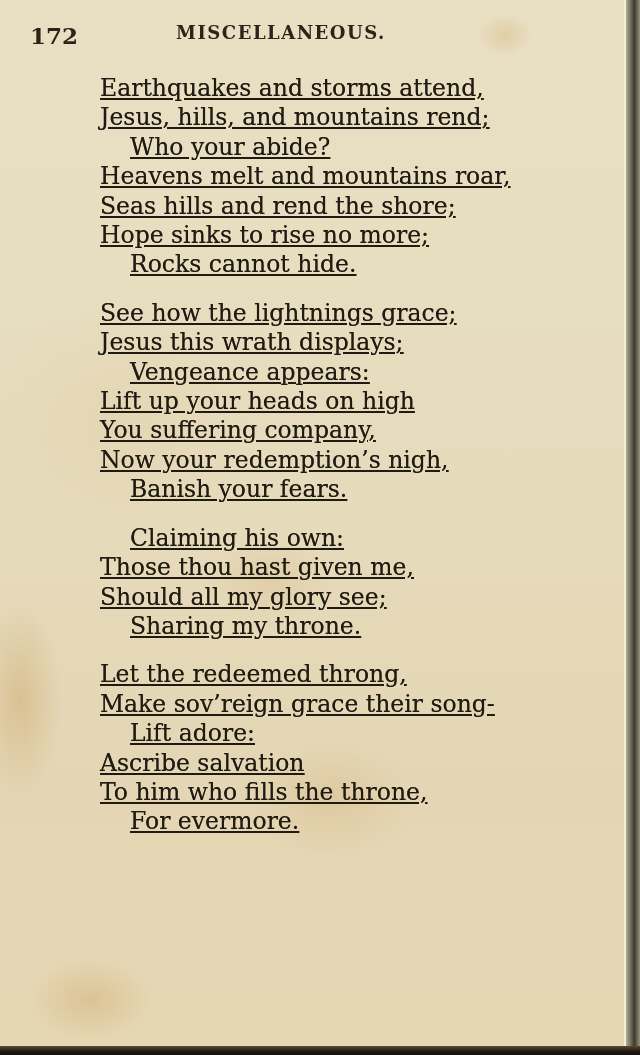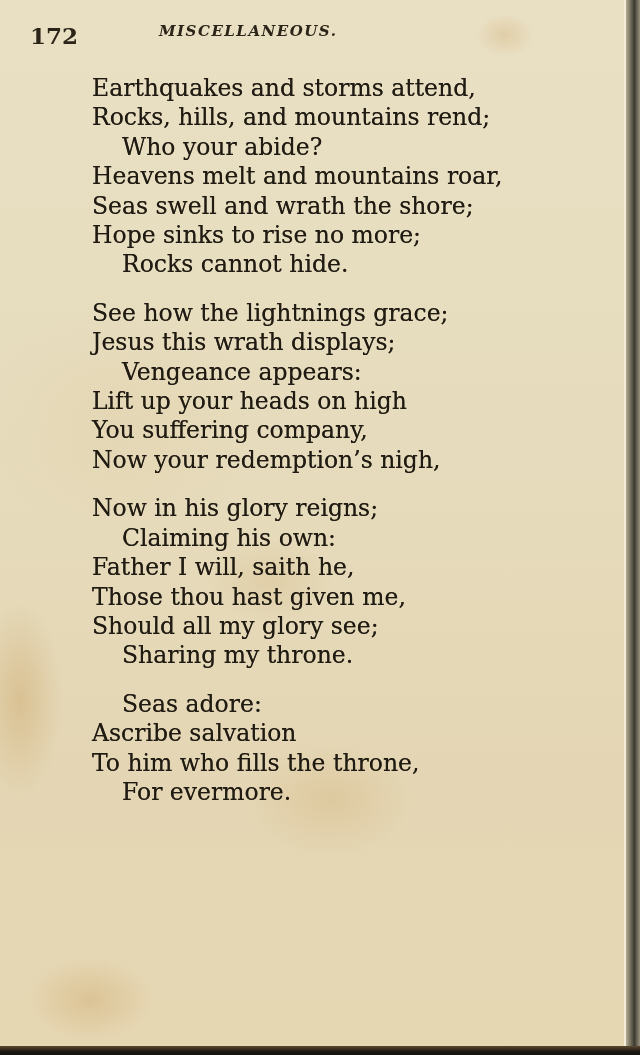--- a/index.html
+++ b/index.html
@@ -35,72 +35,73 @@
     .running-head {
       position: absolute; top: 18px; left: 30px; width: 560px; height: 36px;
       font-family: "DejaVu Serif", serif;
       color: #2b2418;
     }
     .page-number {
       position: absolute; left: 0; top: 4px;
       font-size: 23px; font-weight: bold; letter-spacing: 0px;
     }
     .page-title {
-      position: absolute; left: 129px; top: 4px;
-      font-size: 15px; font-weight: bold; letter-spacing: 1.5px; font-style: italic;
+      position: absolute; left: 146px; top: 4px;
+      font-size: 18px; font-weight: bold; letter-spacing: 1.5px;
     }
     .poem {
       position: absolute; left: 92px; top: 74px; width: 480px;
       font-family: "DejaVu Serif", serif;
       font-size: 23.5px;
       color: #1f1a12;
       line-height: 29.4px;
       text-shadow: 0 0 0.4px rgba(30,24,14,0.7);
     }
-    .stanza { margin: 0 0 19px 0; }
+    .stanza { margin: 0 0 19px 8px; text-decoration: underline; }
     .line { white-space: nowrap; display: block; }
     .line.indent { padding-left: 30px; }
   </style>
 </head>
 <body>
 
 <div class="page">
   <div class="running-head">
     <span class="page-number">172</span>
     <span class="page-title">MISCELLANEOUS.</span>
   </div>
 
   <div class="poem">
     <div class="stanza">
       <span class="line">Earthquakes and storms attend,</span>
-      <span class="line">Rocks, hills, and mountains rend;</span>
+      <span class="line">Jesus, hills, and mountains rend;</span>
       <span class="line indent">Who your abide?</span>
       <span class="line">Heavens melt and mountains roar,</span>
-      <span class="line">Seas swell and wrath the shore;</span>
+      <span class="line">Seas hills and rend the shore;</span>
       <span class="line">Hope sinks to rise no more;</span>
       <span class="line indent">Rocks cannot hide.</span>
     </div>
     <div class="stanza">
       <span class="line">See how the lightnings grace;</span>
       <span class="line">Jesus this wrath displays;</span>
       <span class="line indent">Vengeance appears:</span>
       <span class="line">Lift up your heads on high</span>
       <span class="line">You suffering company,</span>
       <span class="line">Now your redemption’s nigh,</span>
+      <span class="line indent">Banish your fears.</span>
     </div>
     <div class="stanza">
-      <span class="line">Now in his glory reigns;</span>
       <span class="line indent">Claiming his own:</span>
-      <span class="line">Father I will, saith he,</span>
       <span class="line">Those thou hast given me,</span>
       <span class="line">Should all my glory see;</span>
       <span class="line indent">Sharing my throne.</span>
     </div>
     <div class="stanza">
-      <span class="line indent">Seas adore:</span>
+      <span class="line">Let the redeemed throng,</span>
+      <span class="line">Make sov’reign grace their song-</span>
+      <span class="line indent">Lift adore:</span>
       <span class="line">Ascribe salvation</span>
       <span class="line">To him who fills the throne,</span>
       <span class="line indent">For evermore.</span>
     </div>
   </div>
 </div>
 
 <div class="spine-shadow"></div>
 <div class="spine-line"></div>
 <div class="bottom-edge"></div>

